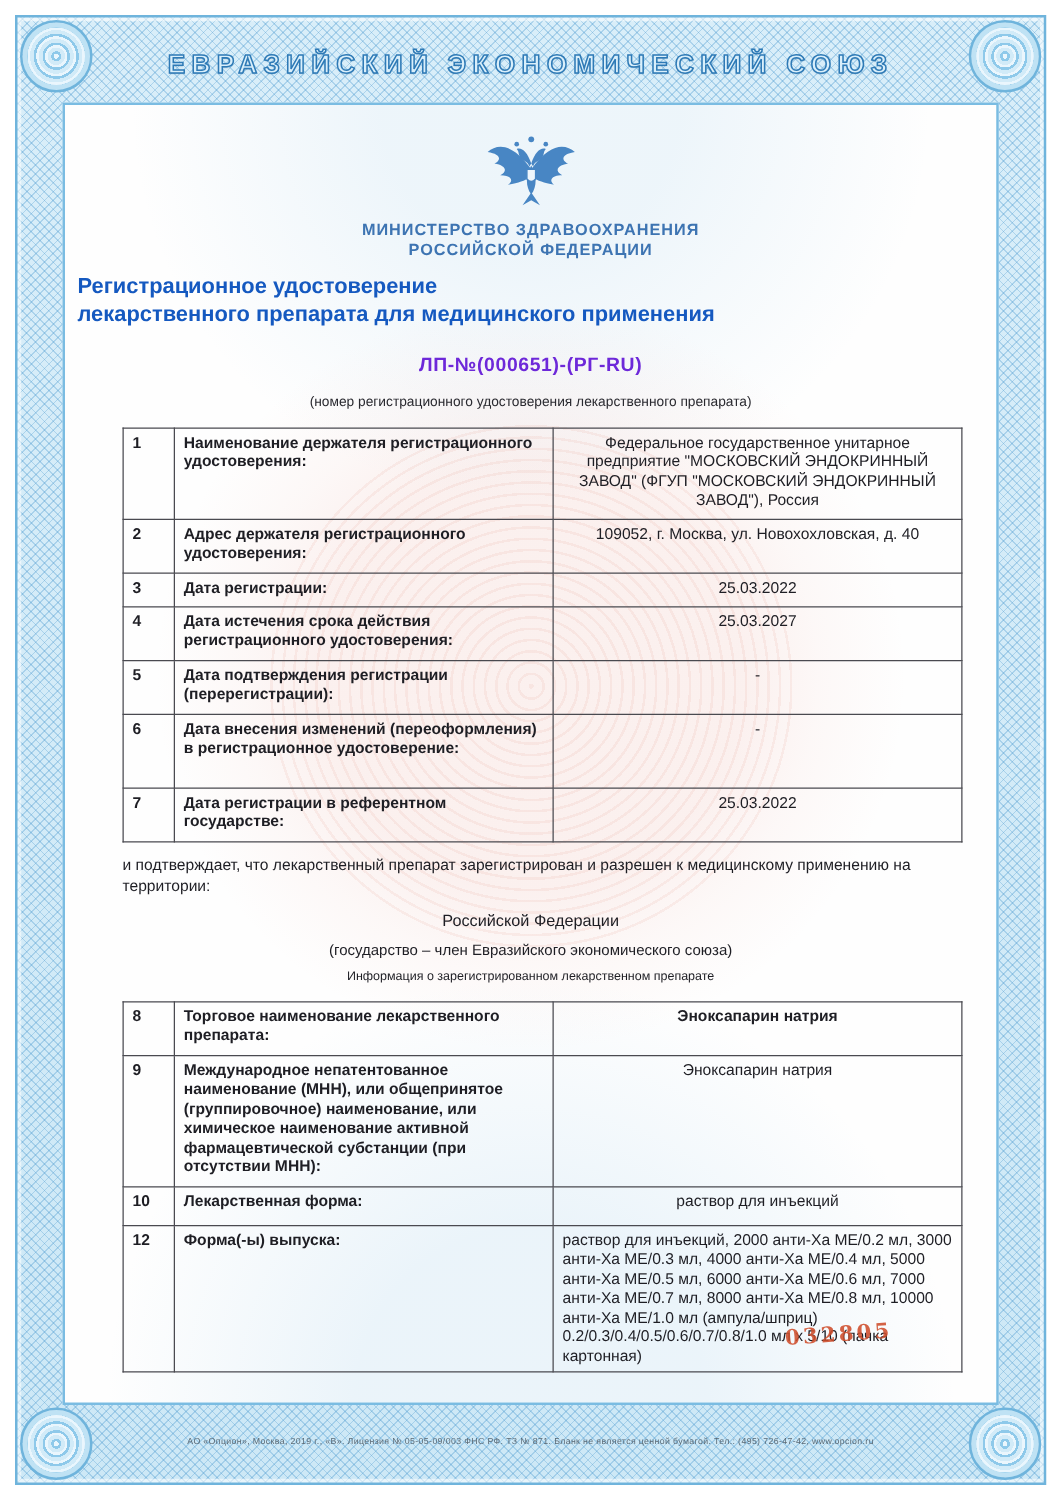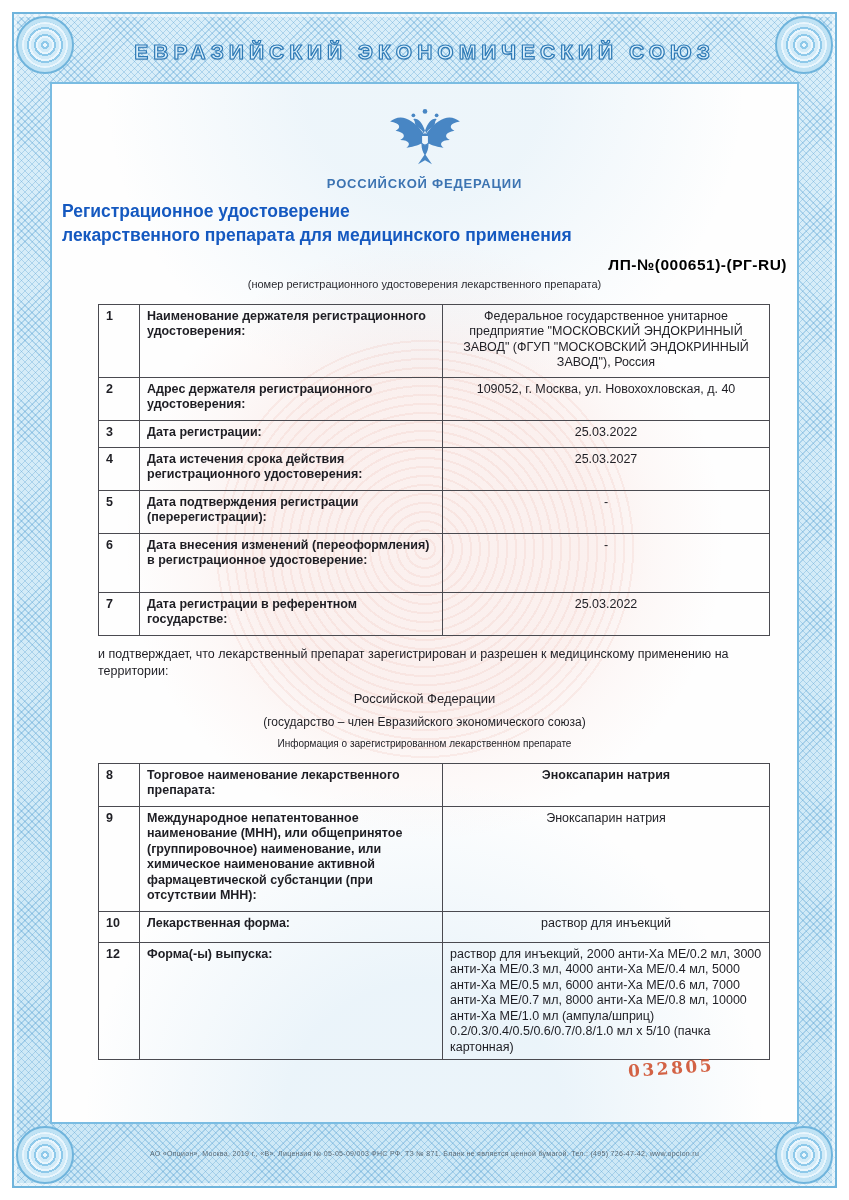--- a/index.html
+++ b/index.html
@@ -47,23 +47,23 @@
     text-shadow:0 1px 1px rgba(30,90,140,.4);
   }
 
   
   .content { position:absolute; top:82px; left:50px; right:50px; z-index:3; padding:0 12px; }
   .emblem { display:block; margin:24px auto 0; width:78px; height:62px; }
   .ministry { margin-top:8px; text-align:center; color:#3d74b2; font-weight:700;
               font-size:13px; line-height:1.25; letter-spacing:.8px; }
   .doc-title { margin-top:8px; text-align:left; color:#1559c0; font-weight:800;
                font-size:17.5px; line-height:1.35; }
-  .reg-number { margin-top:8px; text-align:right; font-weight:800; font-size:15.5px;
-                color:#000000; letter-spacing:.5px; }
-  .reg-caption { margin-top:4px; text-align:center; font-size:11px; color:#2a2a30; }
+  .reg-number { margin-top:20px; text-align:center; font-weight:800; font-size:15.5px;
+                color:#6d28d9; letter-spacing:.5px; }
+  .reg-caption { margin-top:14px; text-align:center; font-size:11px; color:#2a2a30; }
   .intro { margin:10px auto 0; width:620px; text-align:center; font-size:12.5px; line-height:1.38; }
 
   table.cert { border-collapse:collapse; width:672px; margin:14px 0 0 36px;
                font-size:12.5px; line-height:1.24; }
   .cert td { border:1px solid #4a4a50; vertical-align:top; padding:4px 7px; background:transparent; }
   td.c-num { width:26px; font-weight:700; }
   td.c-label { width:288px; font-weight:700; }
   td.c-value { text-align:center; }
   tr.vleft td.c-value { text-align:left; }
   .bold-val { font-weight:700; }
@@ -114,20 +114,21 @@
         <circle cx="35" cy="12" r="2.4"></circle>
         <circle cx="65" cy="12" r="2.4"></circle>
         <circle cx="50" cy="7" r="3"></circle>
         <path d="M50 34 C44 44 44 56 50 64 C56 56 56 44 50 34 Z"></path>
         <path d="M50 62 L41 75 L50 70 L59 75 Z"></path>
         <path d="M45.5 38 L54.5 38 L54.5 48 Q50 53 45.5 48 Z" fill="#eef6fc" stroke="#4886c4" stroke-width="1.5"></path>
       </g>
     </svg>
 
     <div class="ministry">
+      <div>МИНИСТЕРСТВО ЗДРАВООХРАНЕНИЯ</div>
       <div>РОССИЙСКОЙ ФЕДЕРАЦИИ</div>
     </div>
 
     <div class="doc-title">
       <div>Регистрационное удостоверение</div>
       <div>лекарственного препарата для медицинского применения</div>
     </div>
 
     <div class="reg-number">ЛП-№(000651)-(РГ-RU)</div>
     <div class="reg-caption">(номер регистрационного удостоверения лекарственного препарата)</div>

